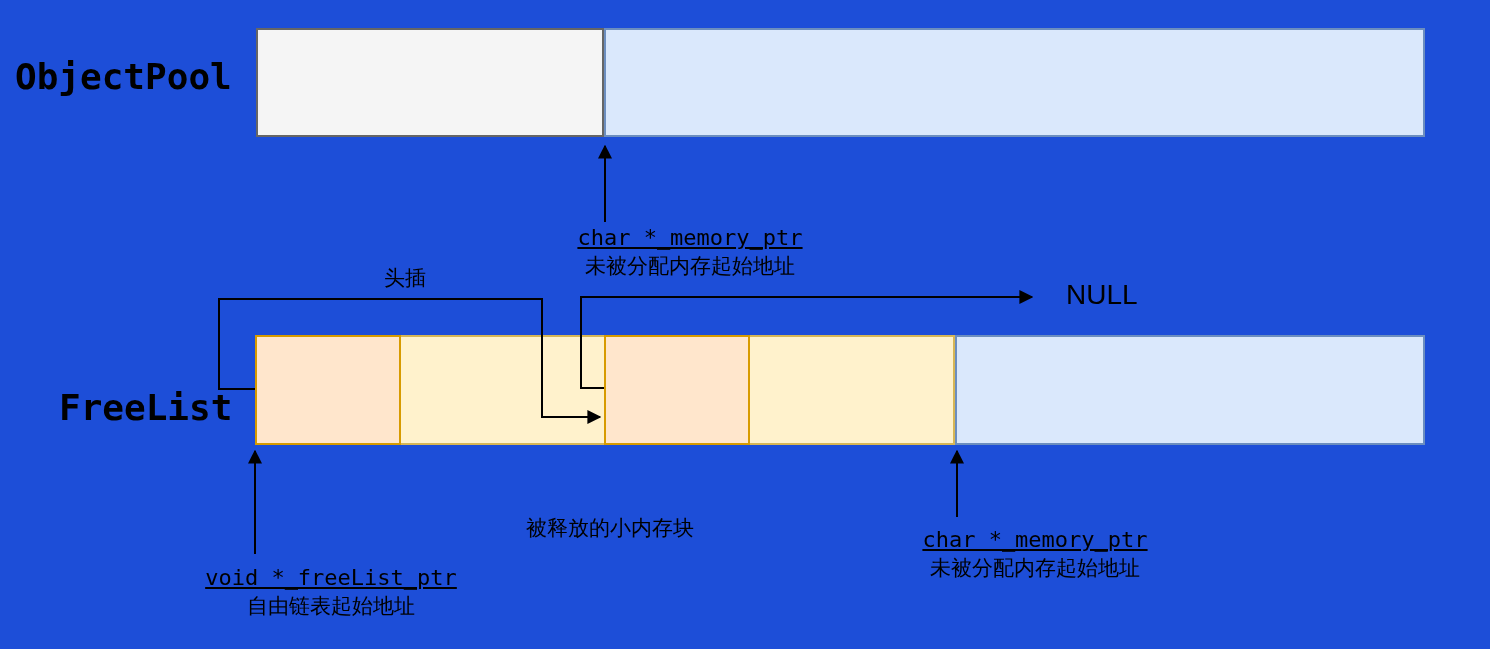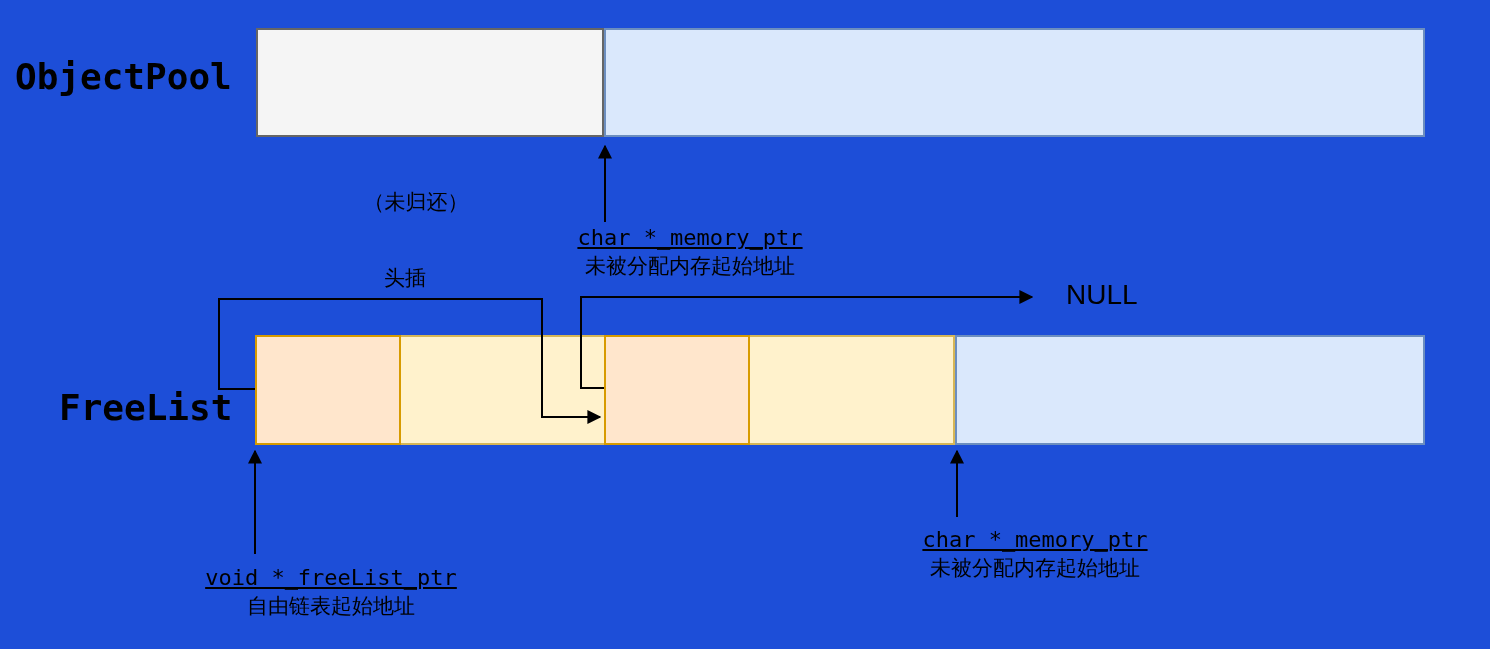--- a/index.html
+++ b/index.html
@@ -43,21 +43,20 @@
 <body>
 
 <div id="canvas">
 
   <div class="pool-title" style="left:15px;top:57px;">ObjectPool</div>
 
   <div class="bar gray-block" style="left:256px;top:28px;width:348px;height:109px;"></div>
   <div class="bar blue-block" style="left:604px;top:28px;width:821px;height:109px;"></div>
 
   <div class="note cjk" style="left:296px;top:188px;width:240px;">
-    <div>（未归还）</div>
   </div>
 
   <div class="note" style="left:535px;top:224px;width:310px;">
     <div class="code">char *_memory_ptr</div>
     <div class="cjk">未被分配内存起始地址</div>
   </div>
 
   <div class="note cjk" style="left:355px;top:264px;width:100px;">头插</div>
 
   <div class="null-label" style="left:1066px;top:282px;">NULL</div>
@@ -68,20 +67,21 @@
   <div class="bar blue-block" style="left:955px;top:335px;width:470px;height:110px;"></div>
   <div class="bar orange-block" style="left:255px;top:335px;width:146px;height:110px;"></div>
   <div class="bar orange-block" style="left:604px;top:335px;width:146px;height:110px;"></div>
 
   <div class="note" style="left:181px;top:564px;width:300px;">
     <div class="code">void *_freeList_ptr</div>
     <div class="cjk">自由链表起始地址</div>
   </div>
 
   <div class="note cjk" style="left:480px;top:514px;width:260px;">
+    <div>被释放的小内存块</div>
   </div>
 
   <div class="note" style="left:885px;top:526px;width:300px;">
     <div class="code">char *_memory_ptr</div>
     <div class="cjk">未被分配内存起始地址</div>
   </div>
 
   <svg class="wires" width="1490" height="649" viewBox="0 0 1490 649">
     <defs>
       <marker id="arr" viewBox="0 0 10 10" refX="9" refY="5" markerUnits="userSpaceOnUse" markerWidth="14" markerHeight="14" orient="auto">

